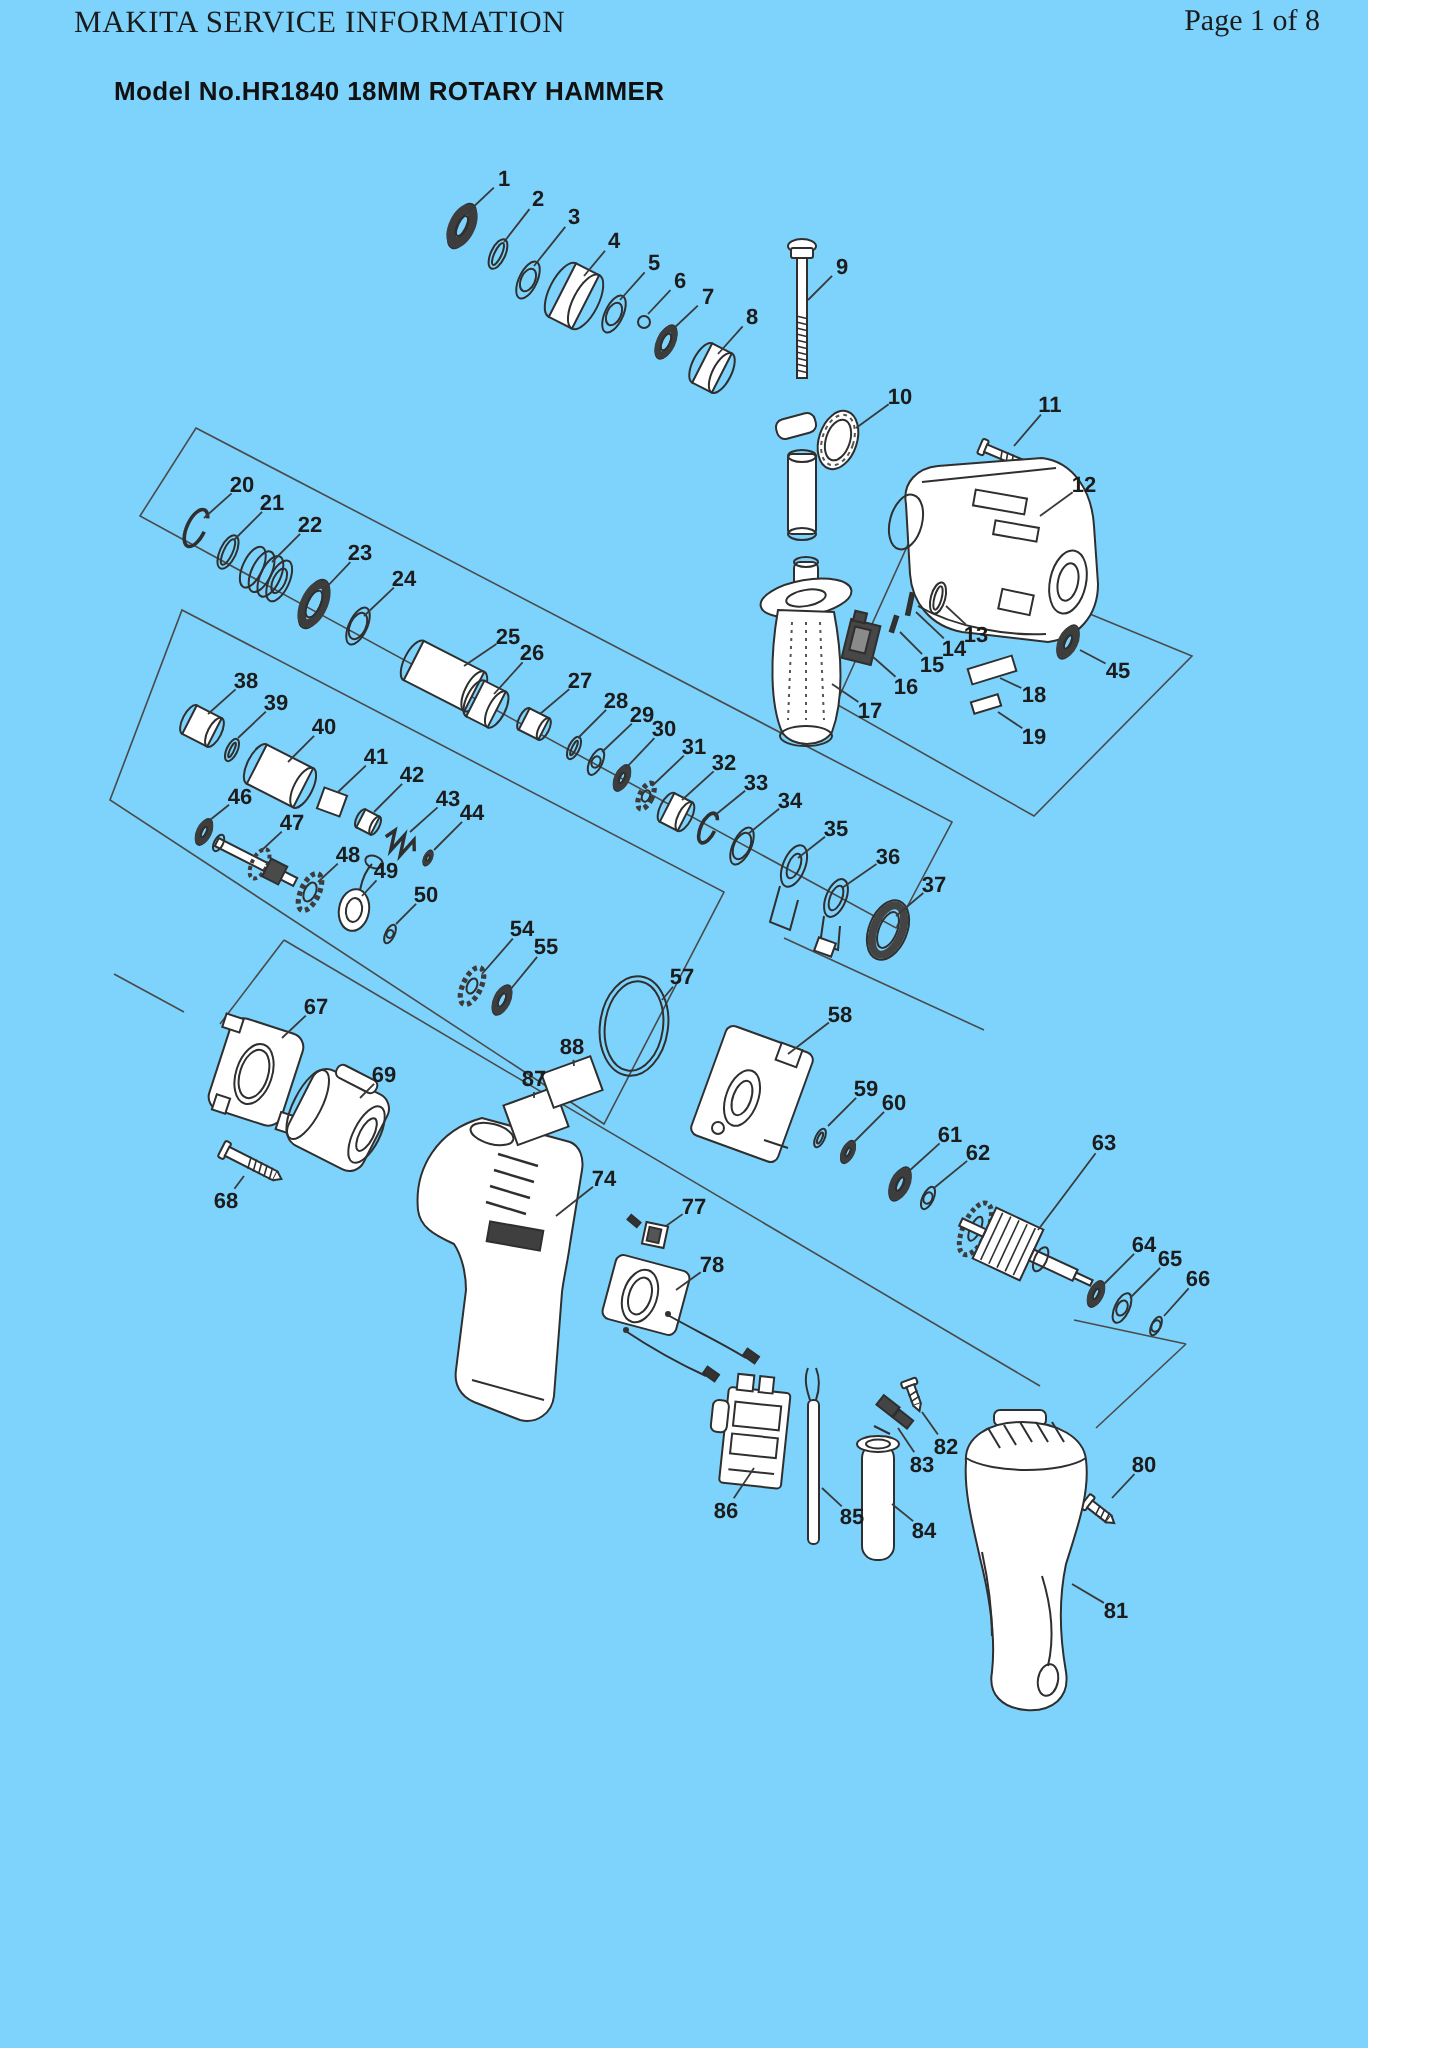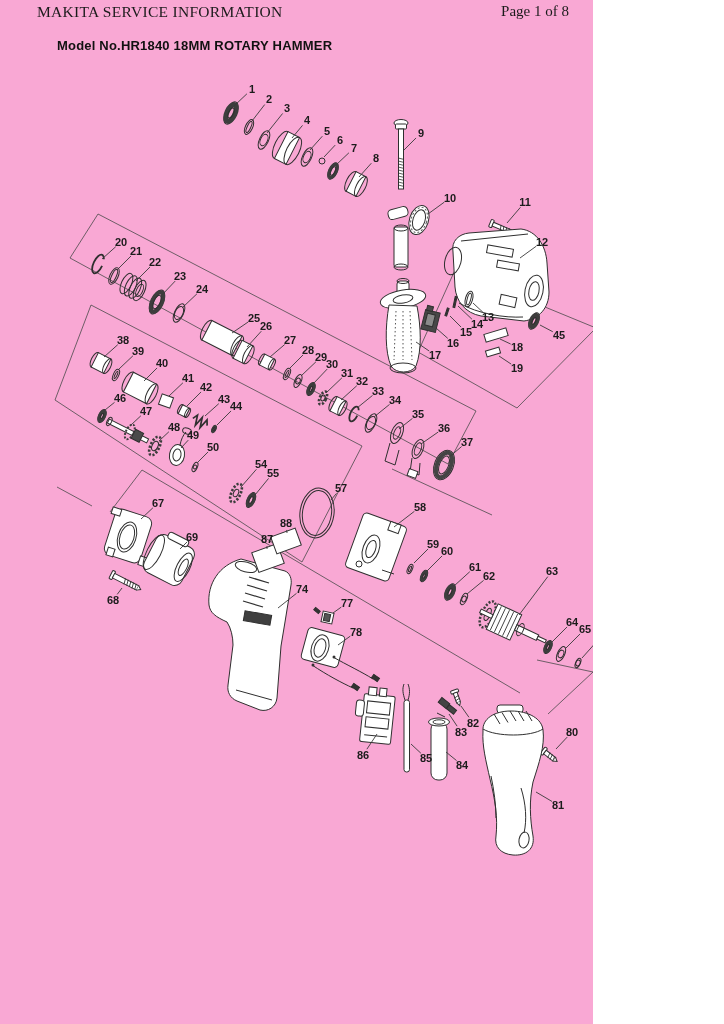--- a/index.html
+++ b/index.html
@@ -1,16 +1,16 @@
 <!DOCTYPE html>
 <html><head>
 <meta charset="utf-8">
 <style>
   html,body{margin:0;padding:0;background:#fff;}
-  .page{position:relative;width:593px;height:1024px;background:#f9a8d4;overflow:hidden;
+  .page{position:relative;width:684px;height:1024px;background:#7dd3fc;overflow:hidden;
         font-family:"Liberation Sans",sans-serif;}
   .hdr-title{position:absolute;left:37px;top:3px;font-family:"Liberation Serif",serif;
         font-size:15.5px;color:#1b1b1b;letter-spacing:.3px;}
   .hdr-page{position:absolute;right:24px;top:3px;font-family:"Liberation Serif",serif;
         font-size:15px;color:#1b1b1b;}
   .model-line{position:absolute;left:57px;top:38px;font-family:"Liberation Sans",sans-serif;
         font-size:13px;font-weight:600;color:#111;letter-spacing:.2px;}
   svg.diagram{position:absolute;left:0;top:0;}
   text.callout{font-family:"Liberation Sans",sans-serif;font-size:11px;font-weight:700;fill:#1c1c1c;}
 </style>

